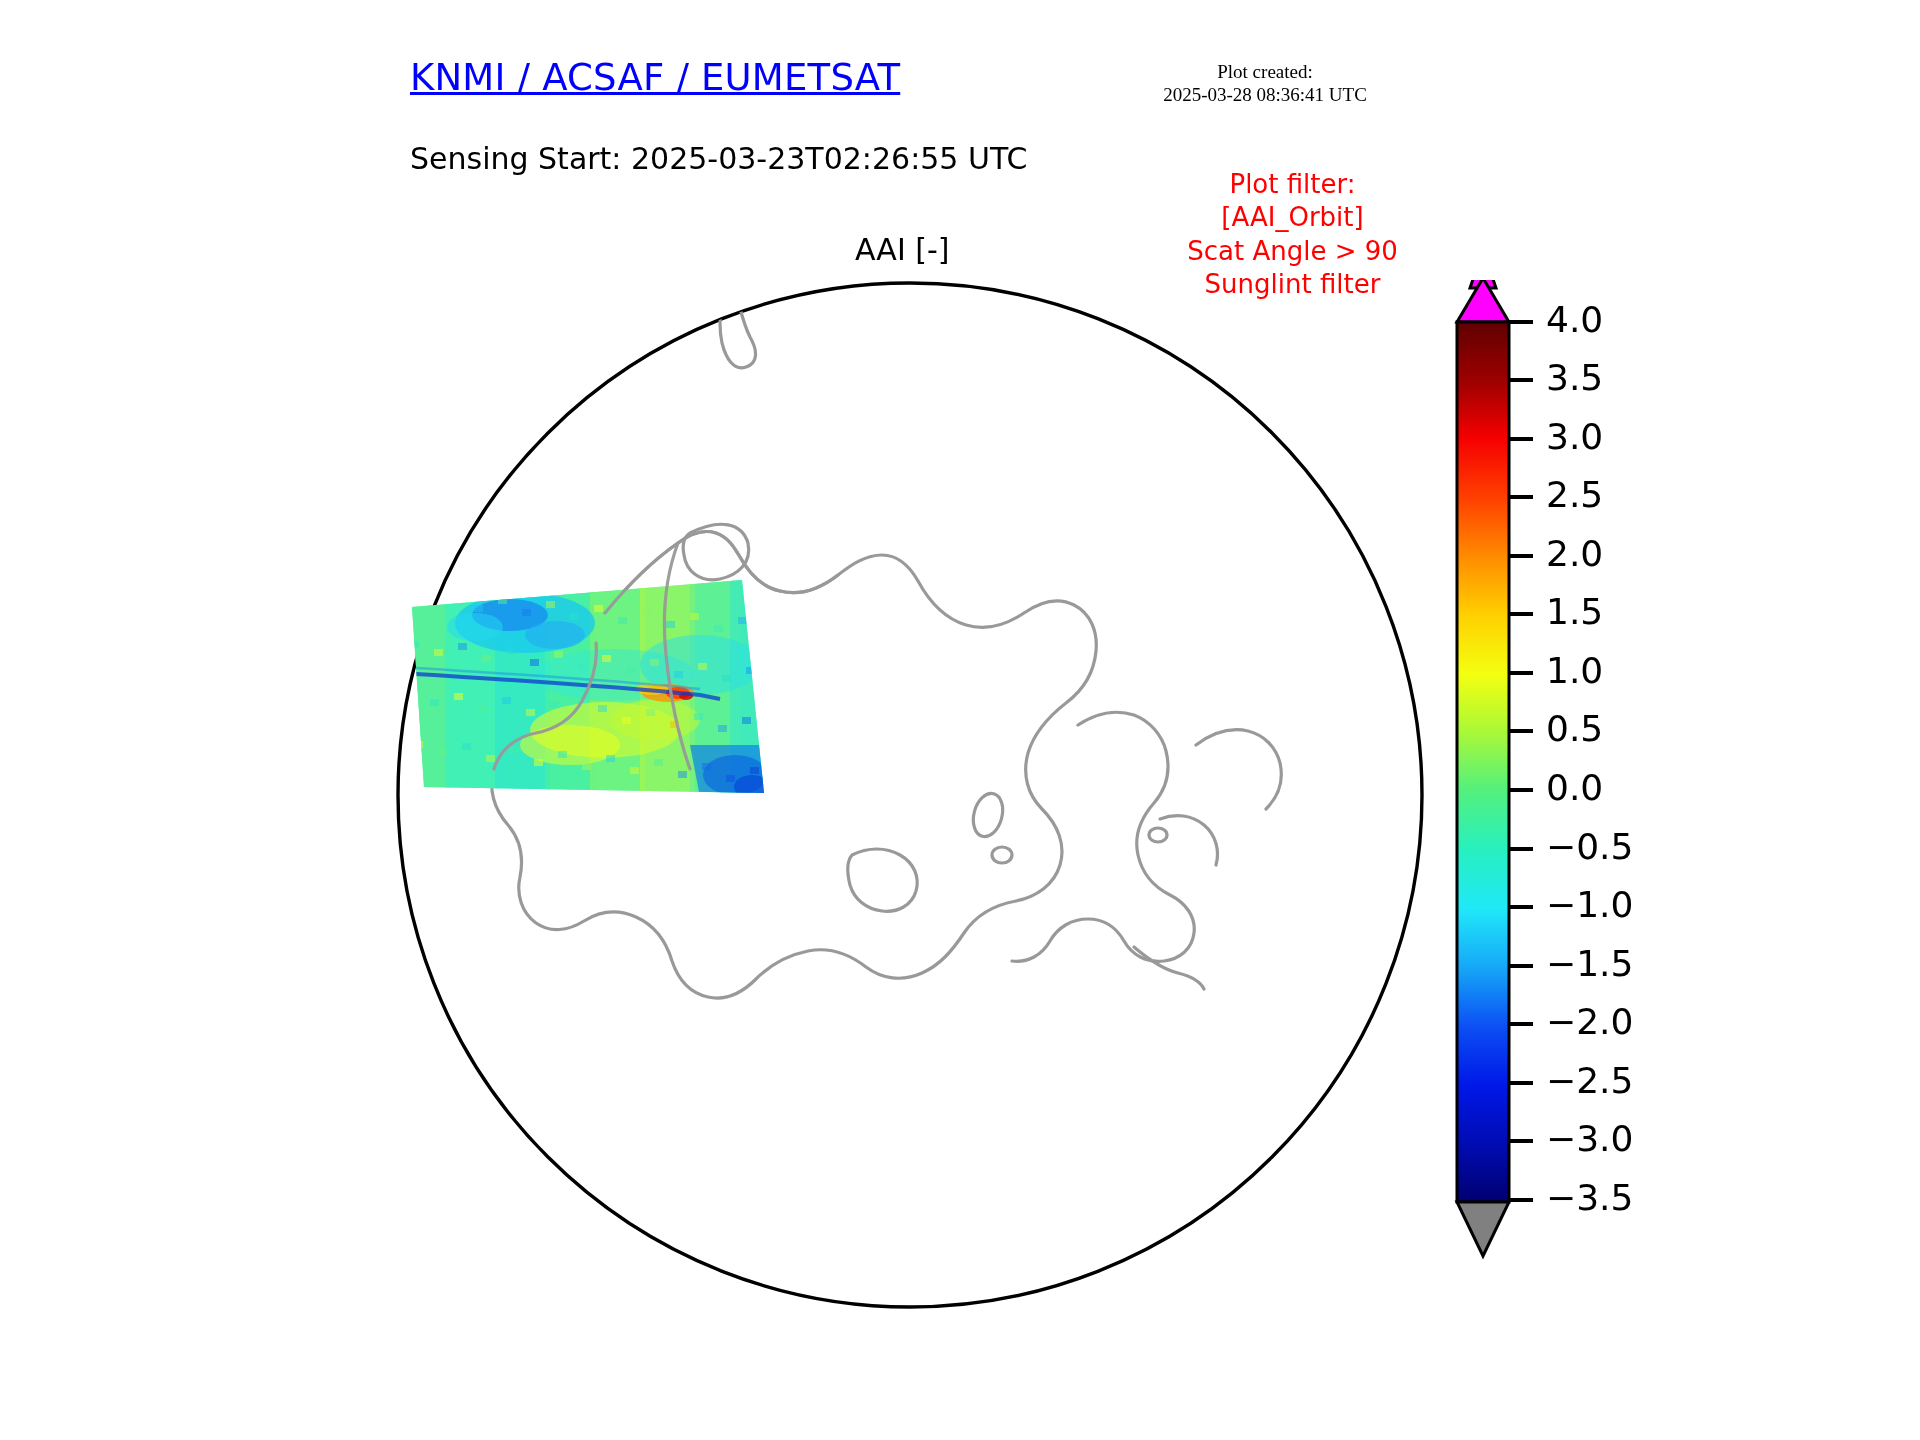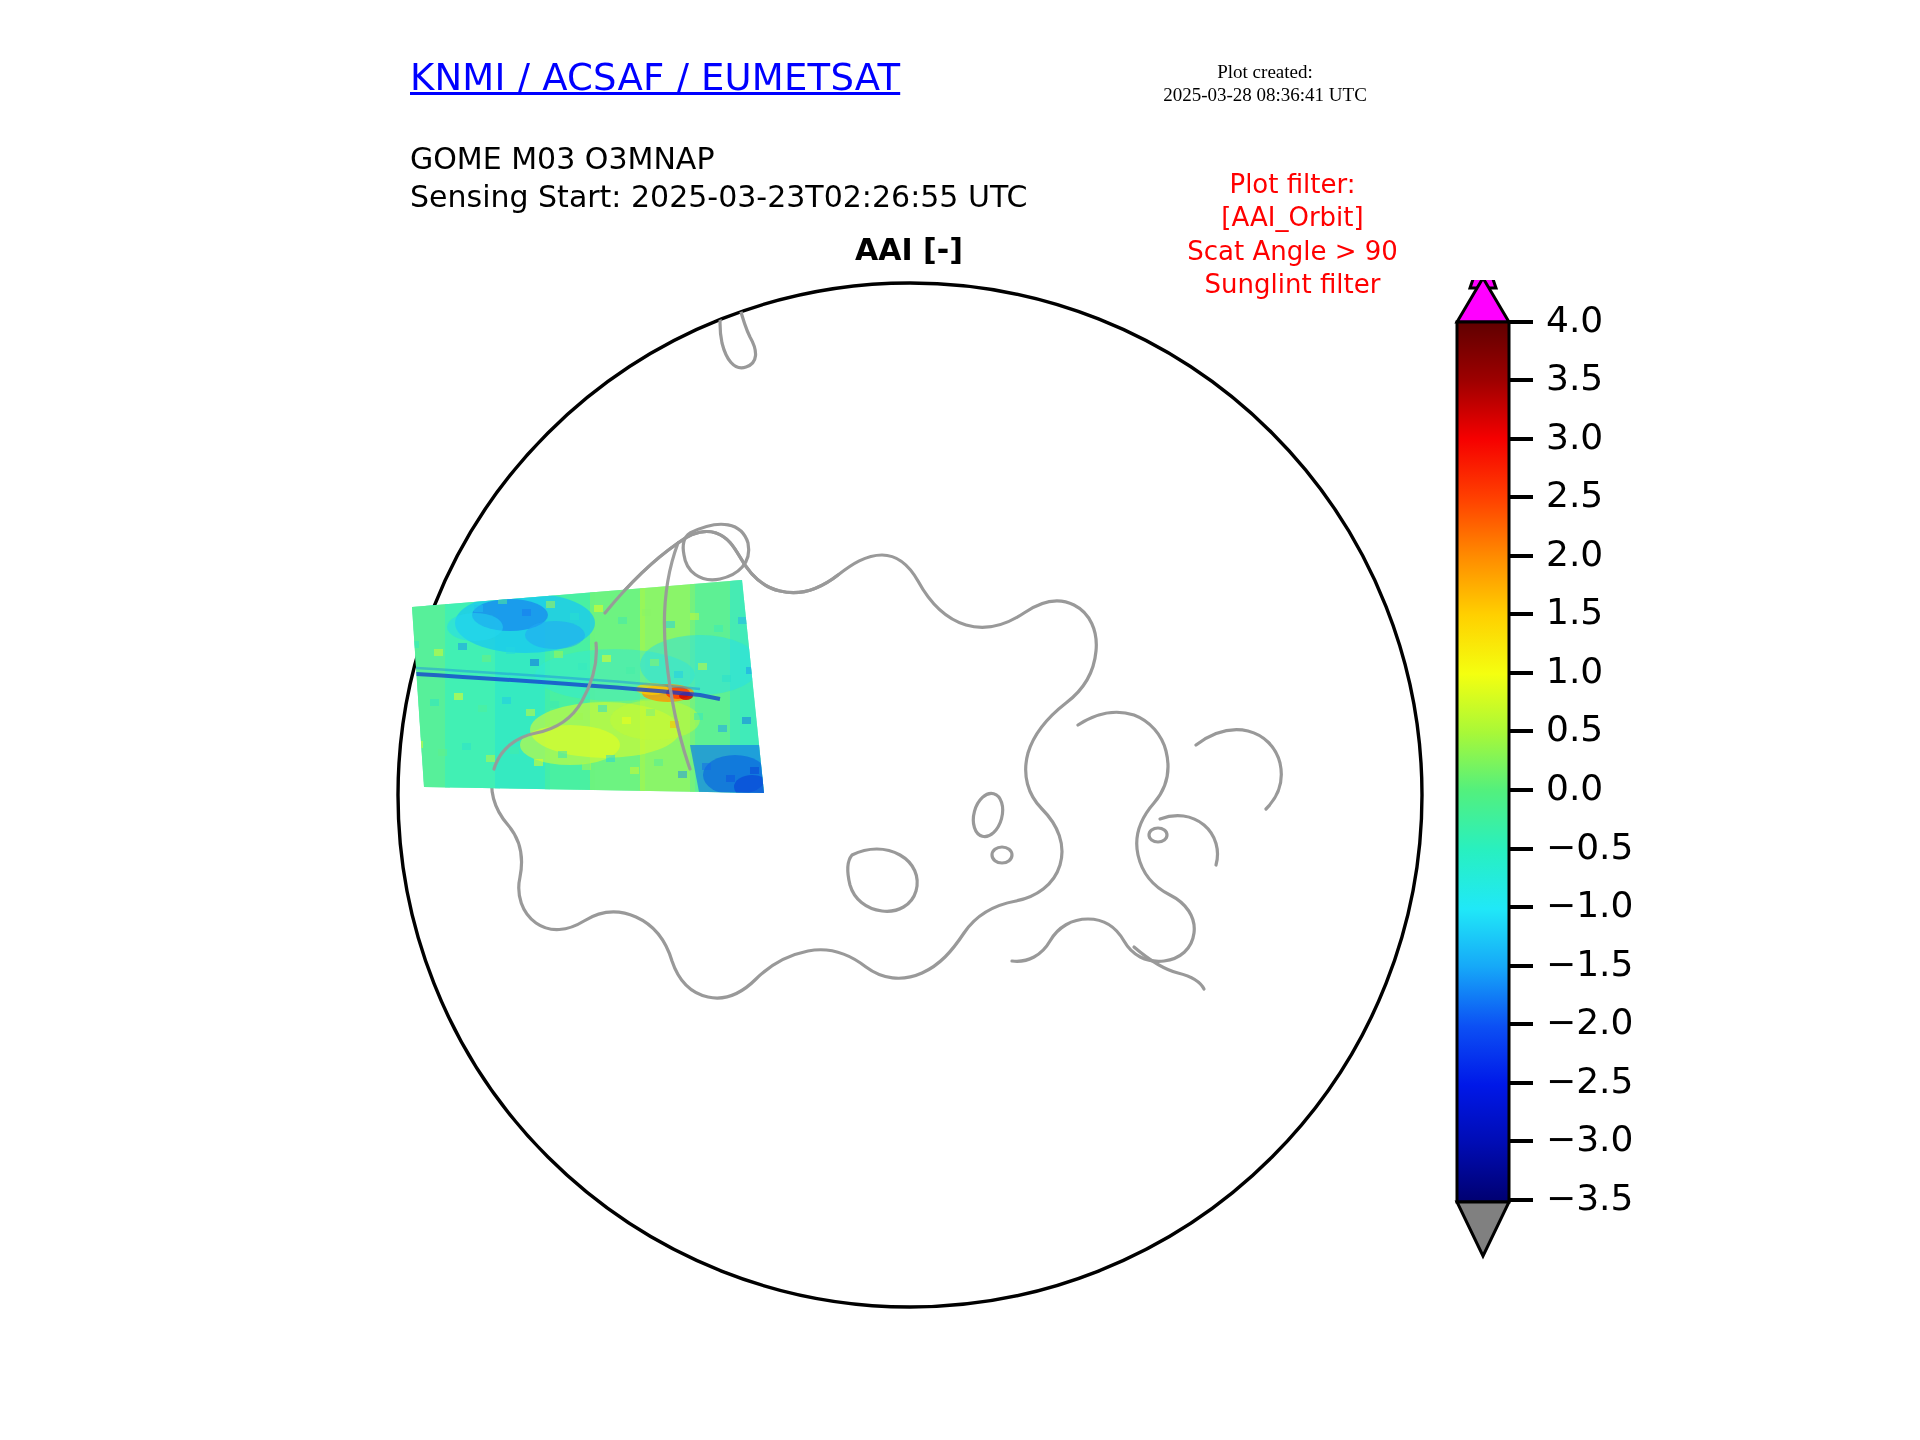--- a/index.html
+++ b/index.html
@@ -49,21 +49,20 @@
     white-space: nowrap;
   }
 
   #var-label {
     position: absolute;
     left: 855px;
     top: 232px;
     font-size: 30px;
     color: #000000;
     white-space: nowrap;
-    font-weight: bold;
   }
 
   #filter-block {
     position: absolute;
     left: 1150px;
     top: 168px;
     width: 285px;
     text-align: center;
     font-size: 26px;
     color: #ff0000;
@@ -99,21 +98,20 @@
 <body>
 
 <div id="org-title">KNMI / ACSAF / EUMETSAT</div>
 
 <div id="created-block">
   <div>Plot created:</div>
   <div>2025-03-28 08:36:41 UTC</div>
 </div>
 
 <div id="title-block">
-  <div>GOME M03 O3MNAP</div>
   <div>Sensing Start: 2025-03-23T02:26:55 UTC</div>
 </div>
 
 <div id="var-label">AAI [-]</div>
 
 <div id="filter-block">
   <div>Plot filter:</div>
   <div>[AAI_Orbit]</div>
   <div>Scat Angle &gt; 90</div>
   <div>Sunglint filter</div>

